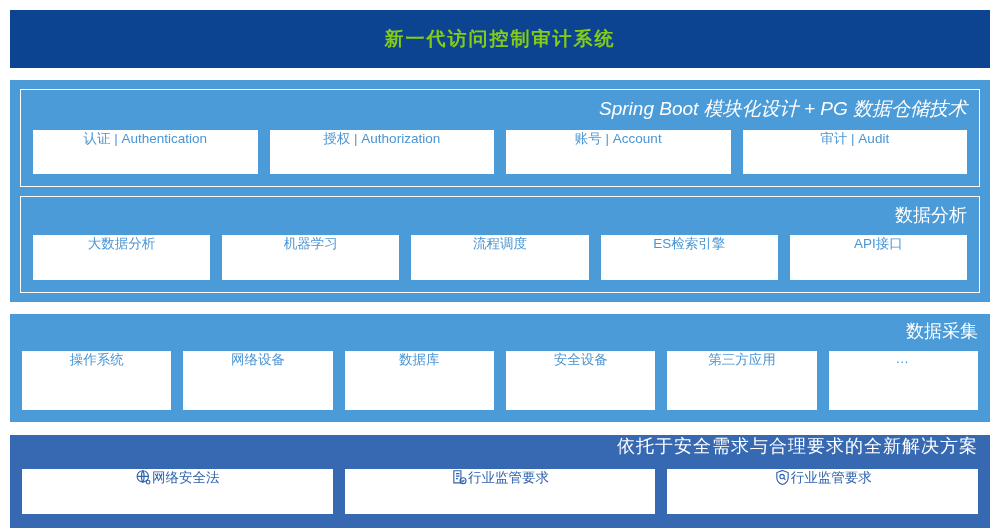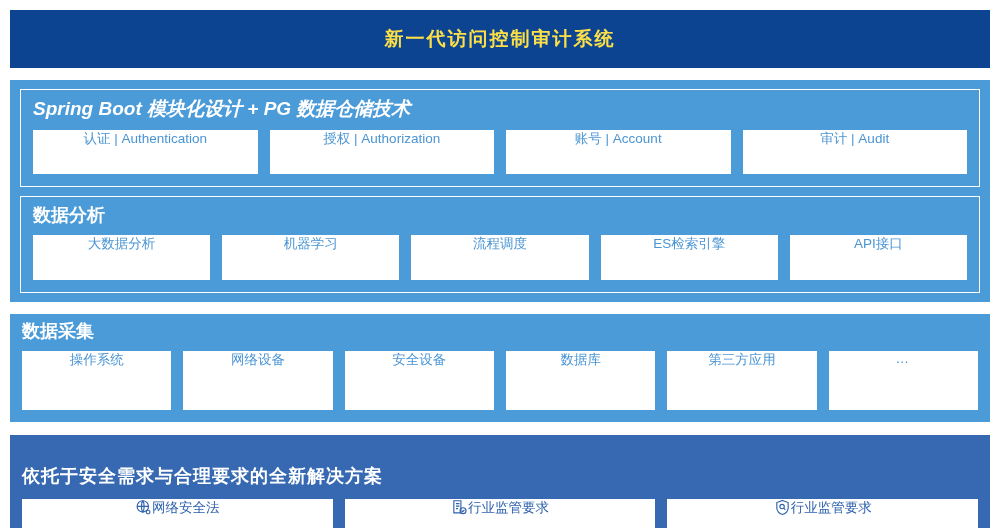--- a/index.html
+++ b/index.html
@@ -21,21 +21,21 @@
     padding: 0 10px;
     display: flex;
     flex-direction: column;
   }
 
   
   .titlebar {
     height: 58px;
     margin: 10px 0 12px 0;
     background: #0c4491;
-    color: #fde047;
+    color: #84cc16;
     display: flex;
     align-items: center;
     justify-content: center;
     font-size: 19px;
     font-weight: bold;
     letter-spacing: 2px;
   }
 
   
   .panel {
@@ -56,23 +56,23 @@
   .group {
     border: 1px solid #ffffff;
     box-sizing: border-box;
     padding: 0 12px 12px 12px;
     flex: 1;
     display: flex;
     flex-direction: column;
   }
   .group-title {
     color: #ffffff;
-    text-align: left;
+    text-align: right;
     font-size: 18px;
-    font-weight: bold;
+    font-weight: normal;
     padding: 8px 0 9px 0;
     line-height: 1.2;
   }
   .group-title.italic {
     font-style: italic;
     font-size: 19px;
   }
   .chips {
     display: flex;
     gap: 12px;
@@ -120,21 +120,20 @@
     margin-top: 13px;
     height: 93px;
     padding: 0 12px 14px 12px;
     box-sizing: border-box;
     display: flex;
     flex-direction: column;
   }
   .section-bottom .group-title {
     padding: 1px 0 11px 0;
     letter-spacing: 1px;
-    margin-top: 30px;
   }
   .chip-icon {
     color: #2f62ad;
     font-size: 13.5px;
   }
   .chip-icon svg { display: block; }
 
   .ellipsis { letter-spacing: 2px; }
 </style>
 </head>
@@ -194,24 +193,24 @@
     <div class="panel panel-light collect">
       <div class="group-title">数据采集</div>
       <div class="chips">
         <div class="chip">
           <span>操作系统</span>
         </div>
         <div class="chip">
           <span>网络设备</span>
         </div>
         <div class="chip">
+          <span>数据库</span>
+        </div>
+        <div class="chip">
           <span>安全设备</span>
-        </div>
-        <div class="chip">
-          <span>数据库</span>
         </div>
         <div class="chip">
           <span>第三方应用</span>
         </div>
         <div class="chip ellipsis">
           <span>…</span>
         </div>
       </div>
     </div>
 

